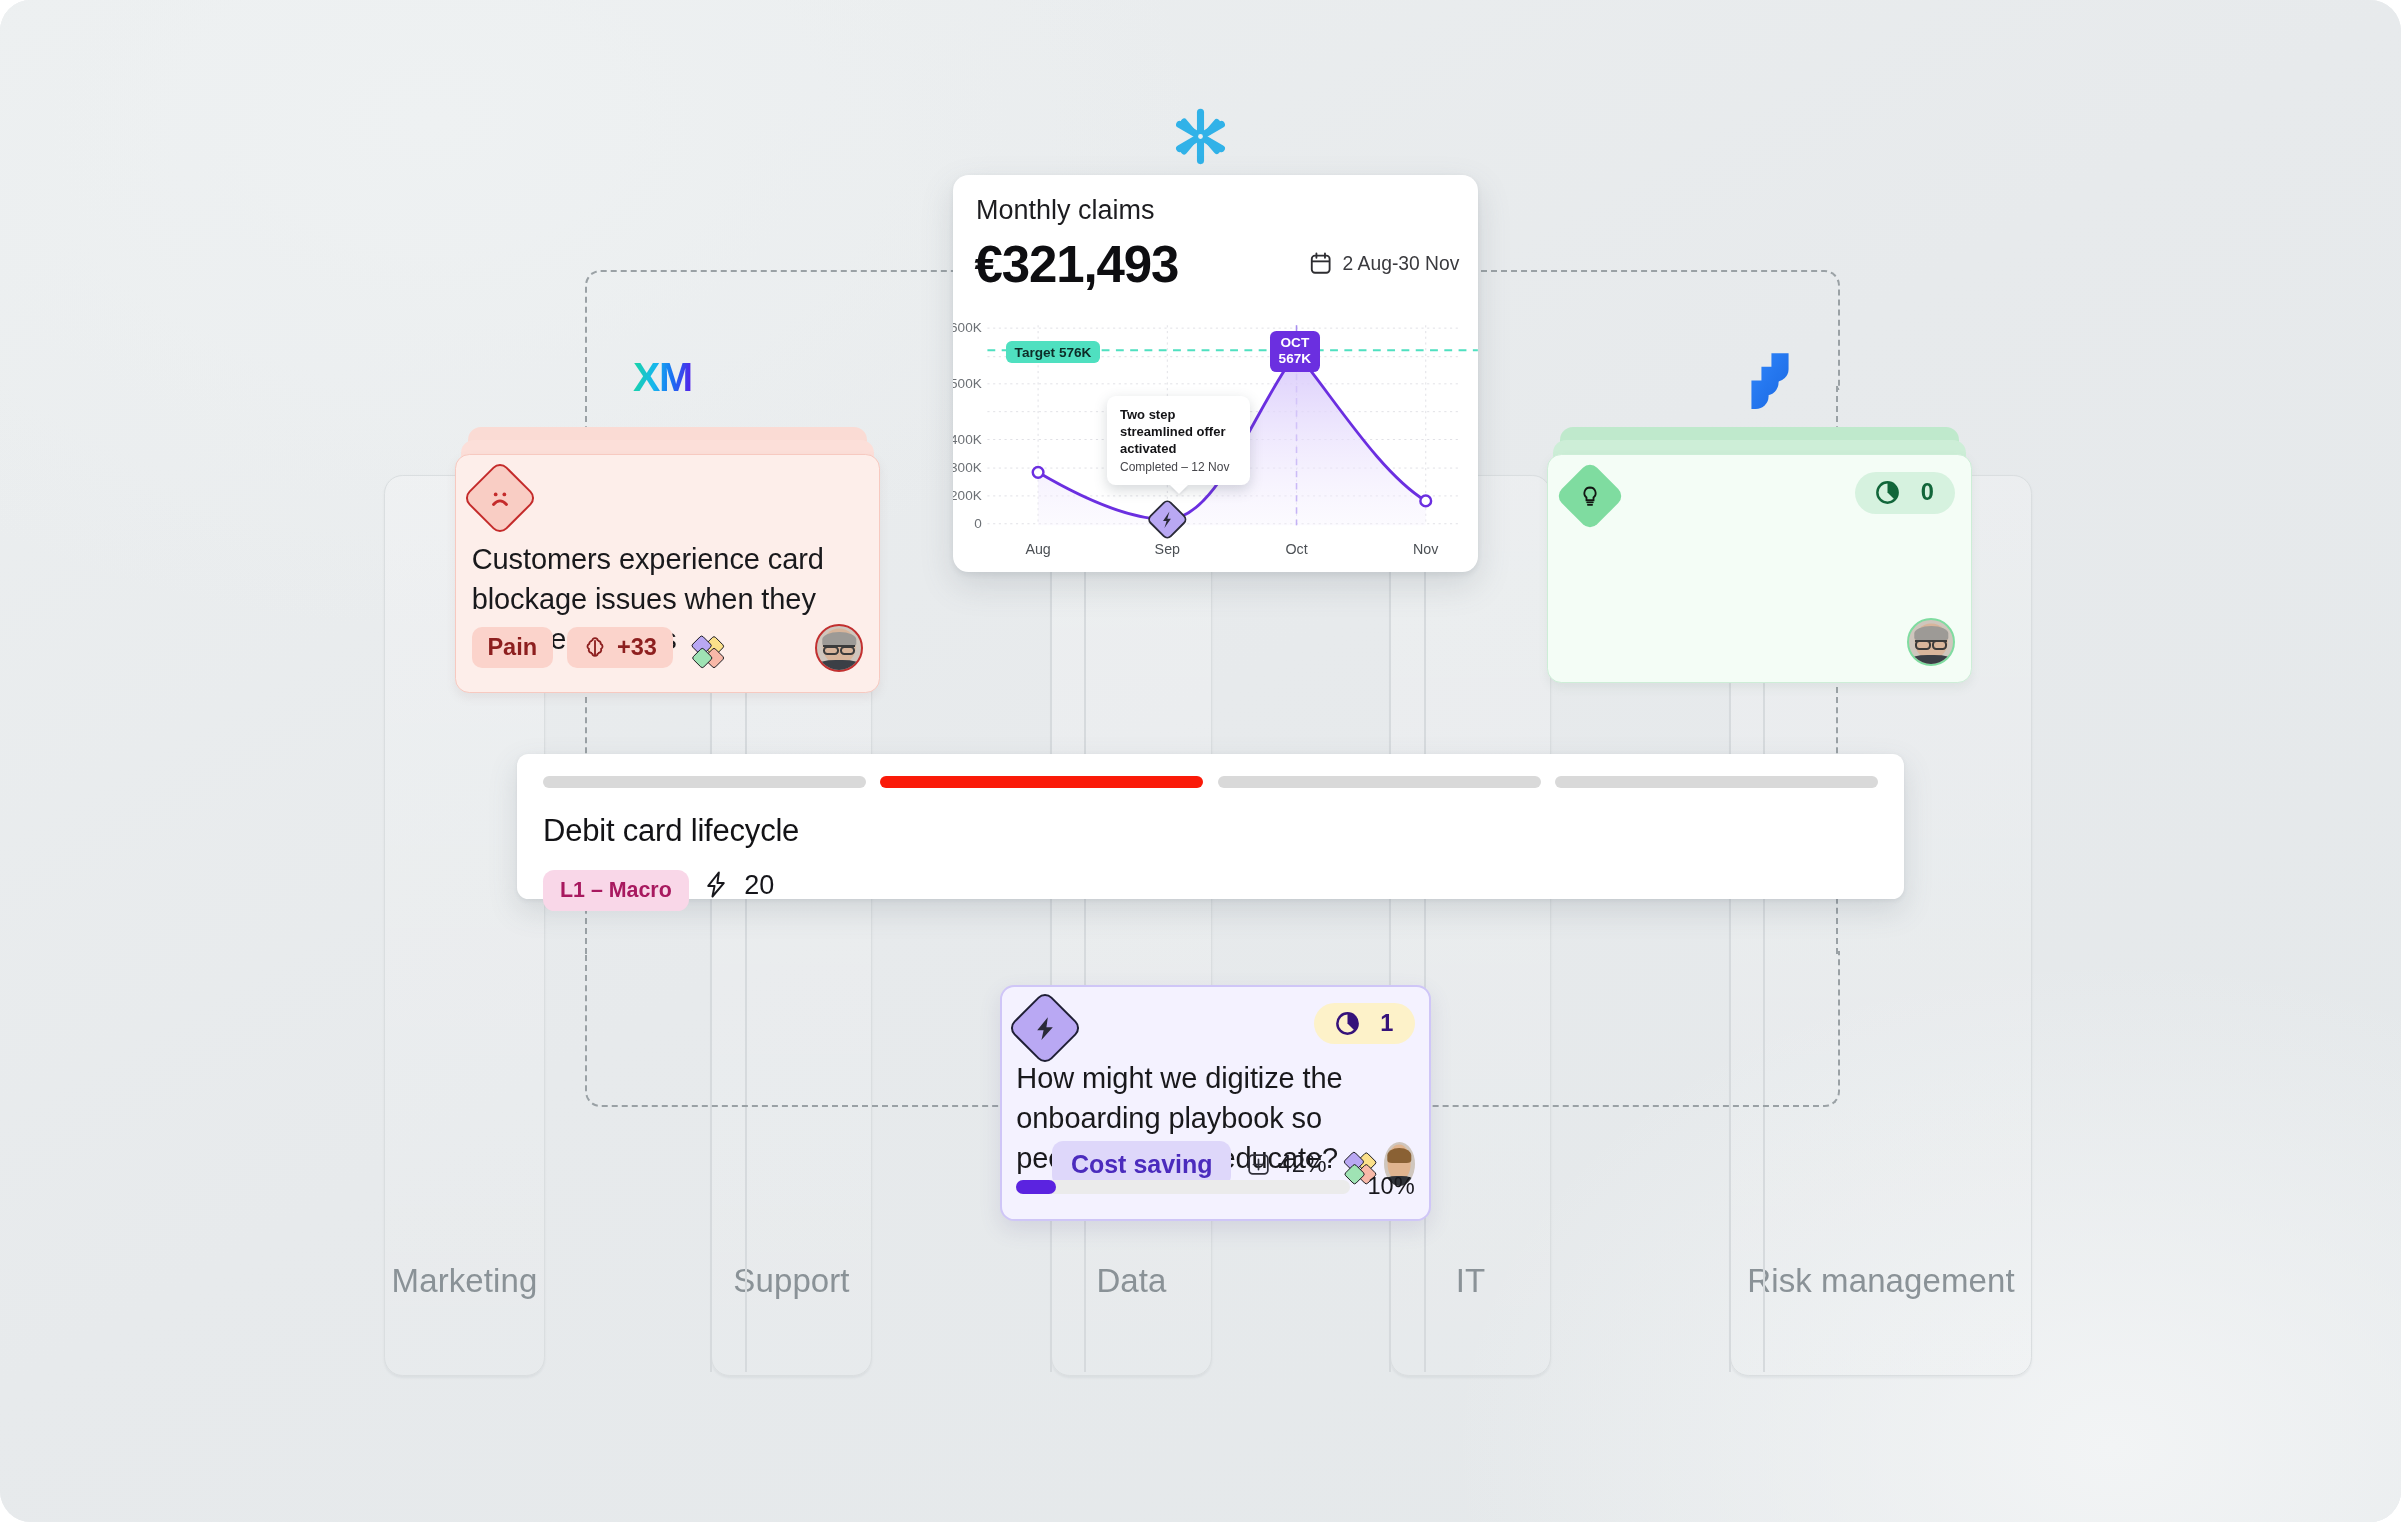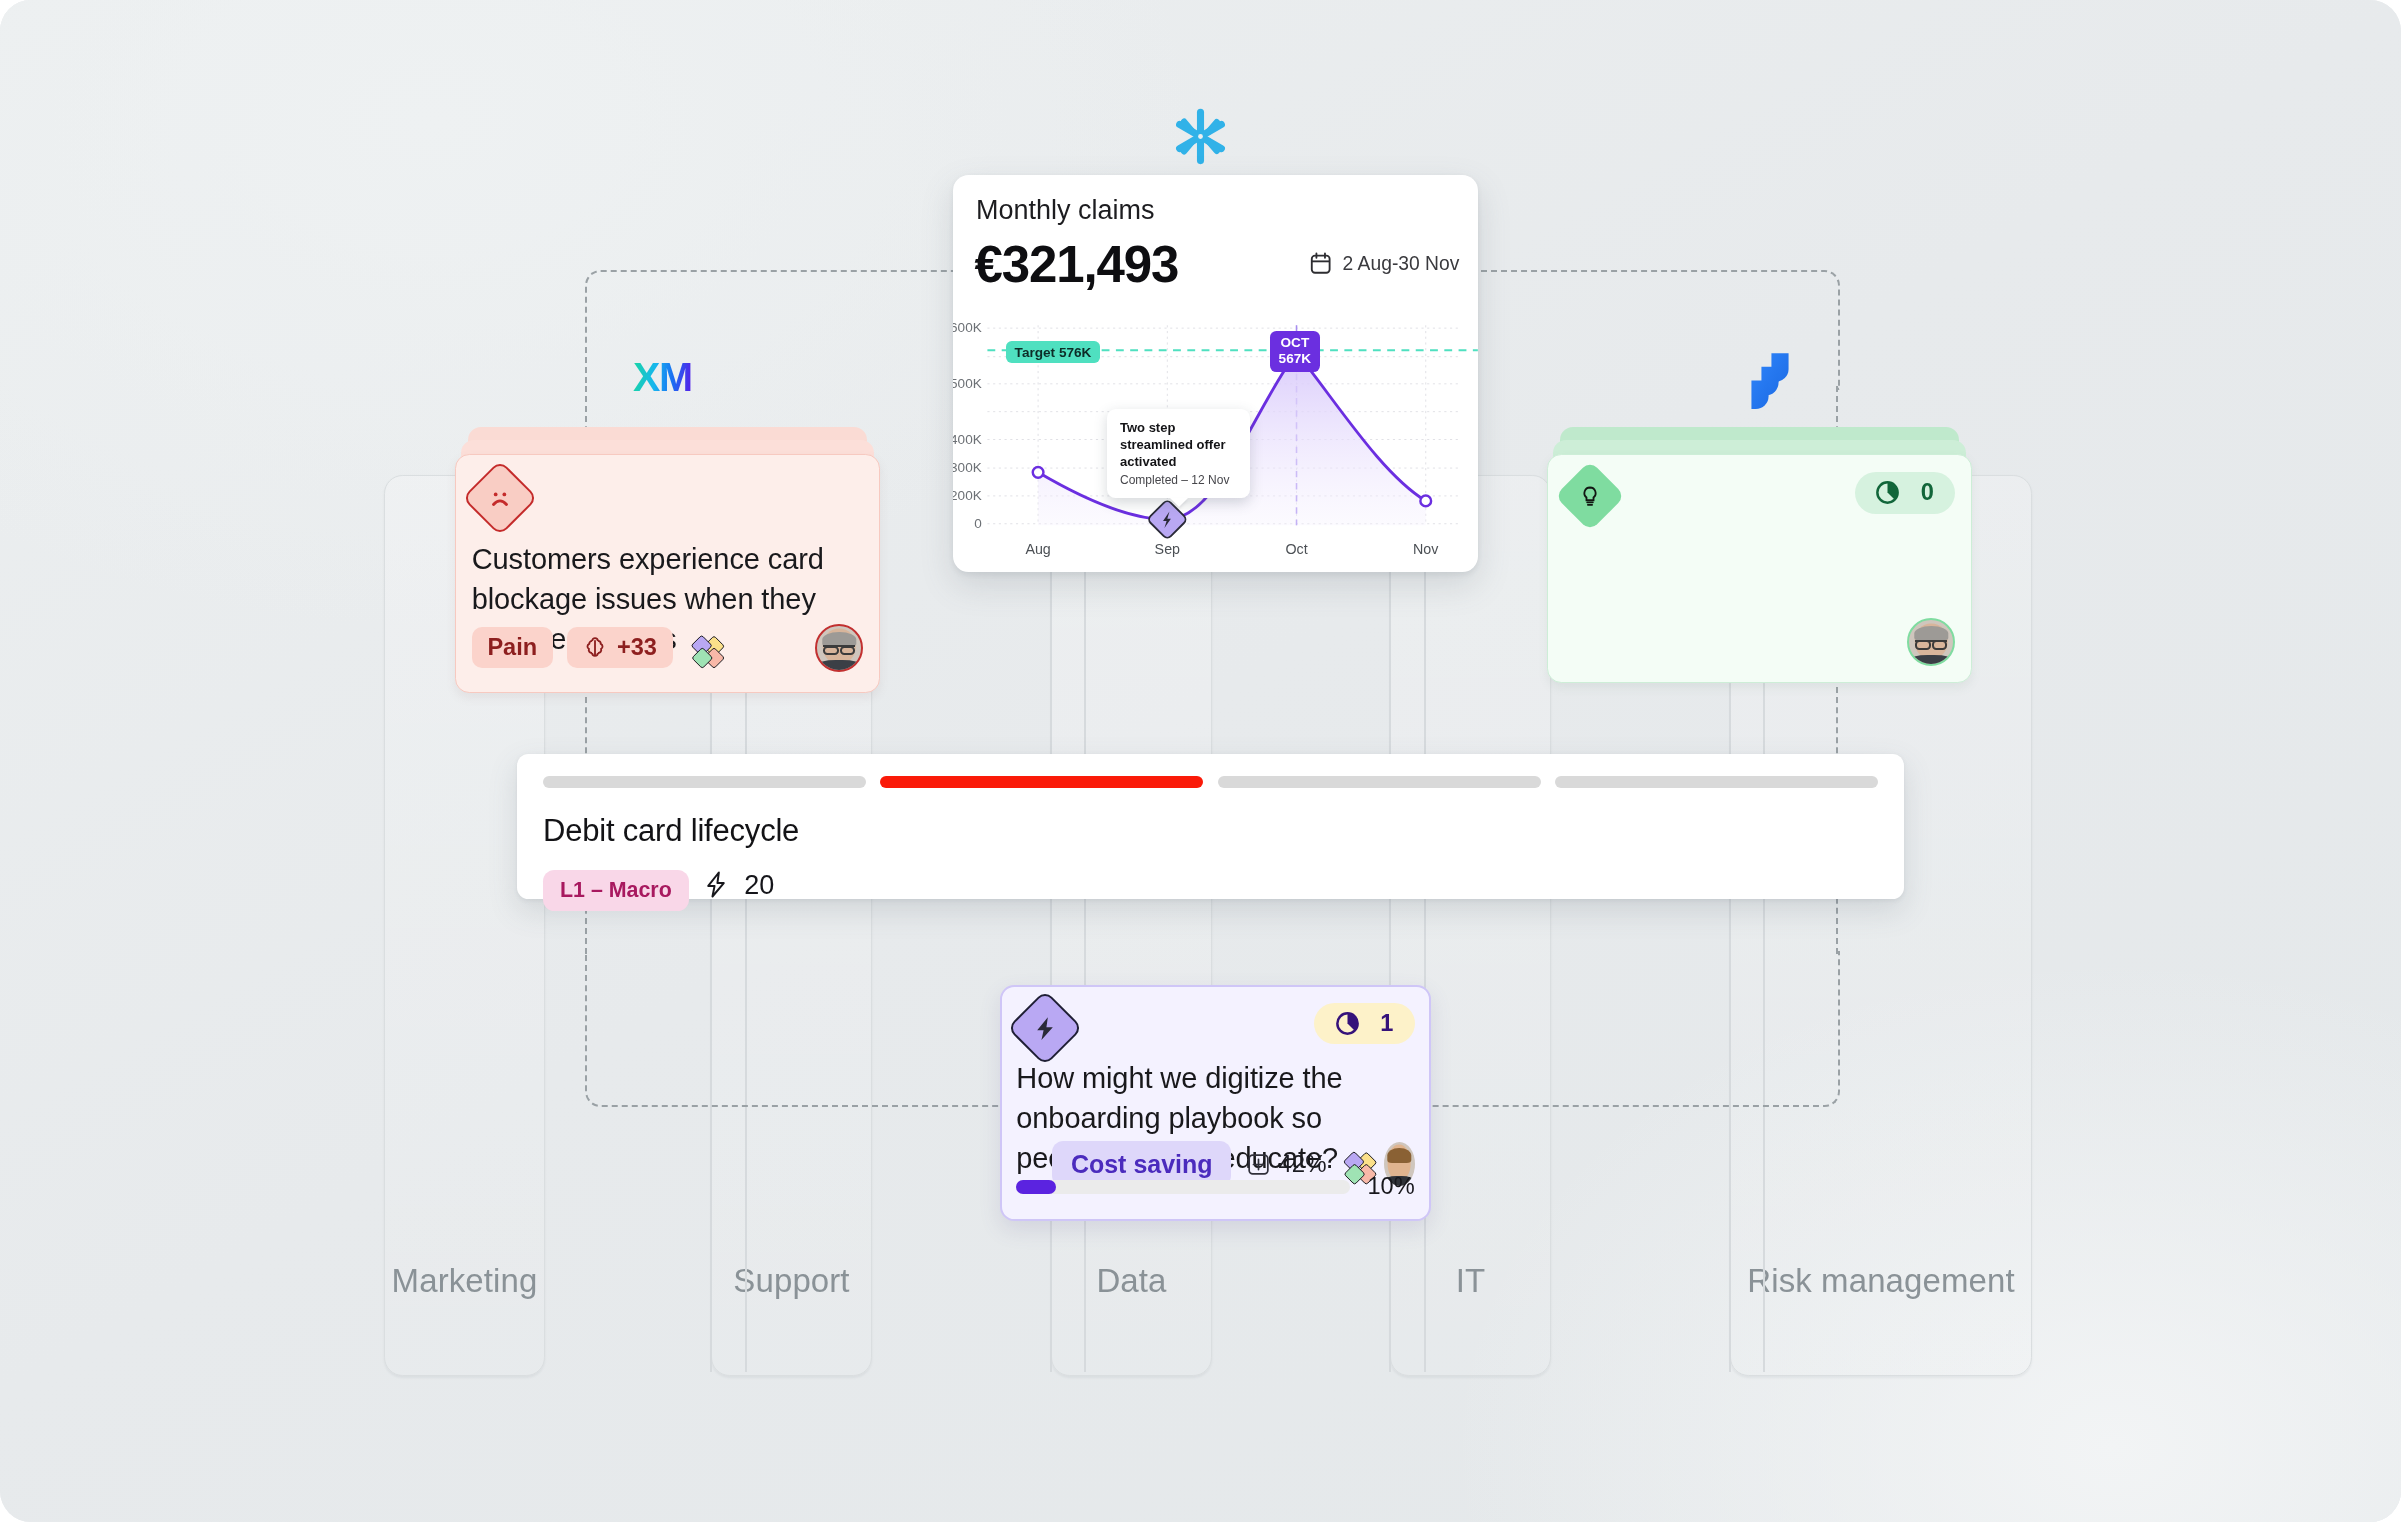--- a/index.html
+++ b/index.html
@@ -505,21 +505,21 @@
 
     <div class="target-pill" style="left:53px;top:166px;">
       <span>Target 576K</span>
     </div>
 
     <div class="peak-pill" style="left:317px;top:156px;">
       <div>OCT</div>
       <div>567K</div>
     </div>
 
-    <div class="tooltip" style="left:154px;top:234px;">
+    <div class="tooltip" style="left:154px;top:221px;">
       <div class="t1">Two step streamlined offer activated</div>
       <div class="t2">Completed – 12 Nov</div>
       <div class="tail"></div>
     </div>
   </div>
 
   <div class="lifecycle">
     <div class="seg-row">
       <div class="seg"></div>
       <div class="seg active"></div>

